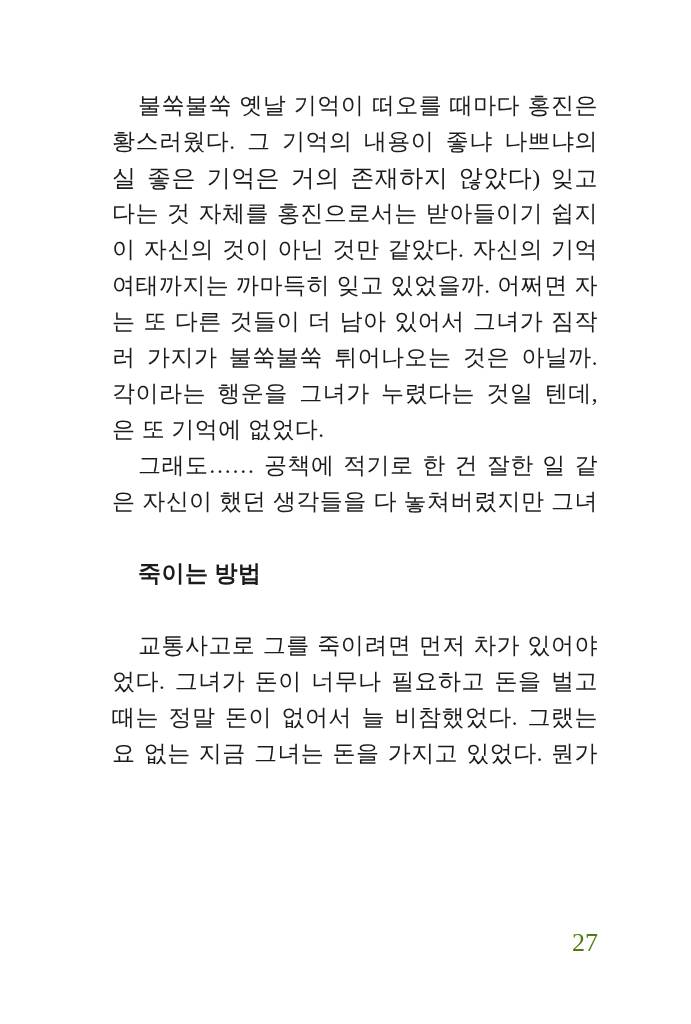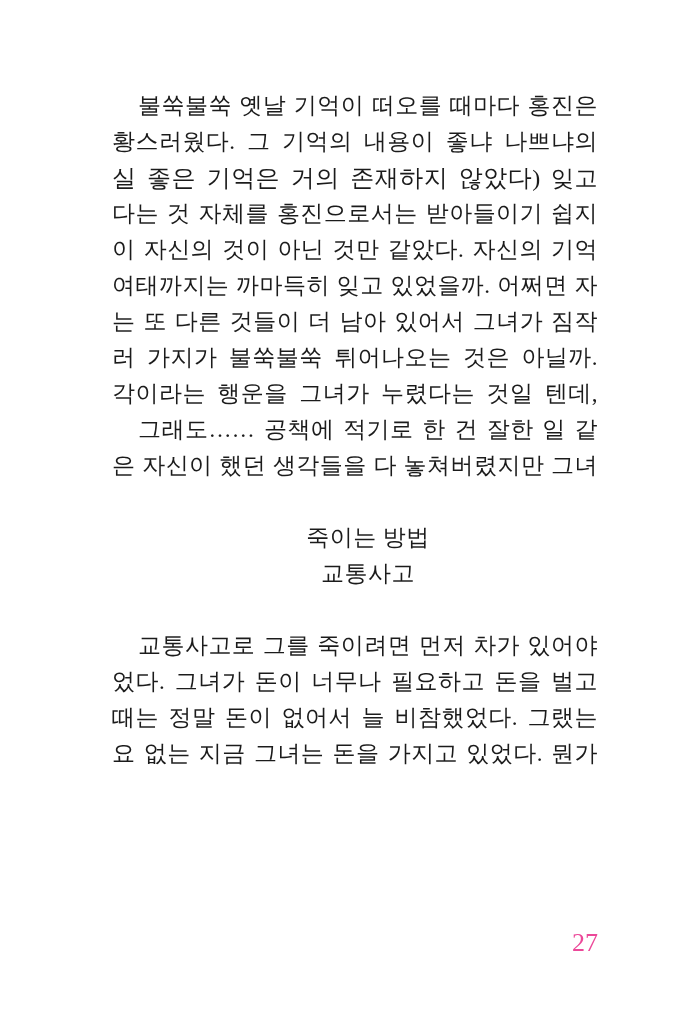--- a/index.html
+++ b/index.html
@@ -35,57 +35,56 @@
     text-align: left;
   }
   .line.justify {
     text-align: justify;
     text-align-last: justify;
   }
   .line.indent {
     padding-left: 26px;
   }
   .line.bold {
-    font-weight: 400;
-    text-align: center;
+    font-weight: 700;
   }
   .line.blank {
     height: 36px;
   }
   .seg.small {
     font-size: 24px;
   }
   .page-number {
     position: absolute;
     top: 928px;
     right: 93px;
     font-size: 26px;
     line-height: 30px;
-    color: #ec4899;
+    color: #4d7c0f;
   }
 </style>
 </head>
 <body>
 
 <div class="page">
   <div class="body-block" id="body-lines">
       <div class="line indent justify"><span class="seg">불쑥불쑥 옛날 기억이 떠오를 때마다 홍진은 진저리치게 당</span></div>
       <div class="line justify"><span class="seg">황스러웠다. 그 기억의 내용이 좋냐 나쁘냐의 문제가 아니라</span></div>
       <div class="line justify"><span class="seg small">실 좋은 기억은 거의 존재하지 않았다)</span><span class="seg"> 잊고 있었던 기억이 떠오른</span></div>
       <div class="line justify"><span class="seg">다는 것 자체를 홍진으로서는 받아들이기 쉽지 않았다. 그 기억</span></div>
       <div class="line justify"><span class="seg">이 자신의 것이 아닌 것만 같았다. 자신의 기억이 맞는다면 왜</span></div>
       <div class="line justify"><span class="seg">여태까지는 까마득히 잊고 있었을까. 어쩌면 자신의 머릿속에</span></div>
       <div class="line justify"><span class="seg">는 또 다른 것들이 더 남아 있어서 그녀가 짐작하지도 못한 여</span></div>
       <div class="line justify"><span class="seg">러 가지가 불쑥불쑥 튀어나오는 것은 아닐까. 기억한다는 건 망</span></div>
       <div class="line justify"><span class="seg">각이라는 행운을 그녀가 누렸다는 것일 텐데, 자신이 누린 행운</span></div>
+      <div class="line"><span class="seg">은 또 기억에 없었다.</span></div>
       <div class="line indent justify"><span class="seg">그래도…… 공책에 적기로 한 건 잘한 일 같았다. 그새 홍진</span></div>
       <div class="line justify"><span class="seg">은 자신이 했던 생각들을 다 놓쳐버렸지만 그녀가 쓴 글자는 남</span></div>
       <div class="line blank"></div>
       <div class="line indent bold"><span class="seg">죽이는 방법</span></div>
-      <div class="line indent bold"><span class="seg">교통사고</span></div>
       <div class="line blank"></div>
       <div class="line indent justify"><span class="seg">교통사고로 그를 죽이려면 먼저 차가 있어야 했다. 돈은 있</span></div>
       <div class="line justify"><span class="seg">었다. 그녀가 돈이 너무나 필요하고 돈을 벌고 싶었을 때, 그</span></div>
       <div class="line justify"><span class="seg">때는 정말 돈이 없어서 늘 비참했었다. 그랬는데 돈이 전혀 필</span></div>
       <div class="line justify"><span class="seg">요 없는 지금 그녀는 돈을 가지고 있었다. 뭔가 자꾸 엇나가는</span></div>
     </div>
   <div class="page-number">27</div>
 </div>
 
 </body></html>

